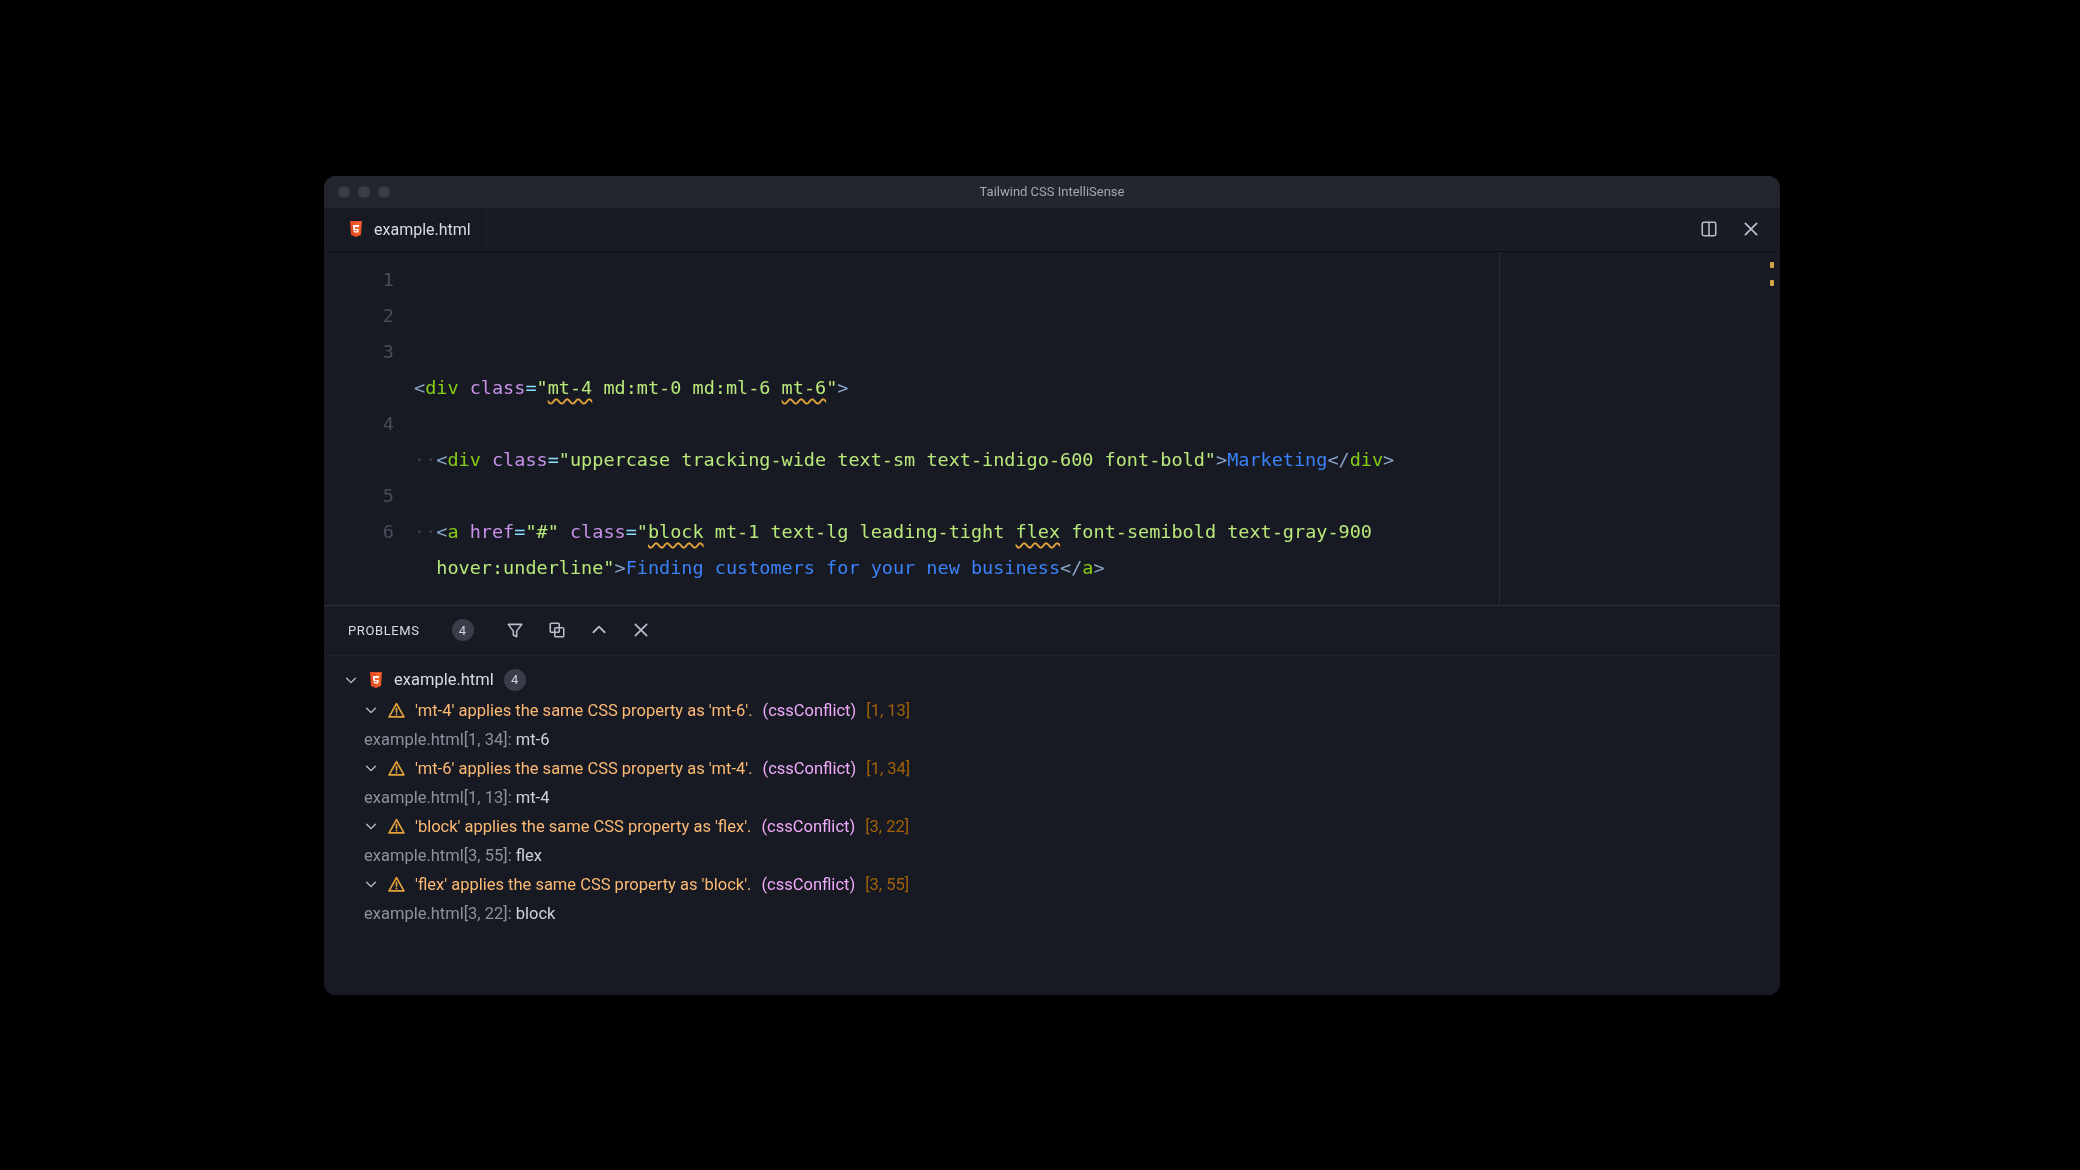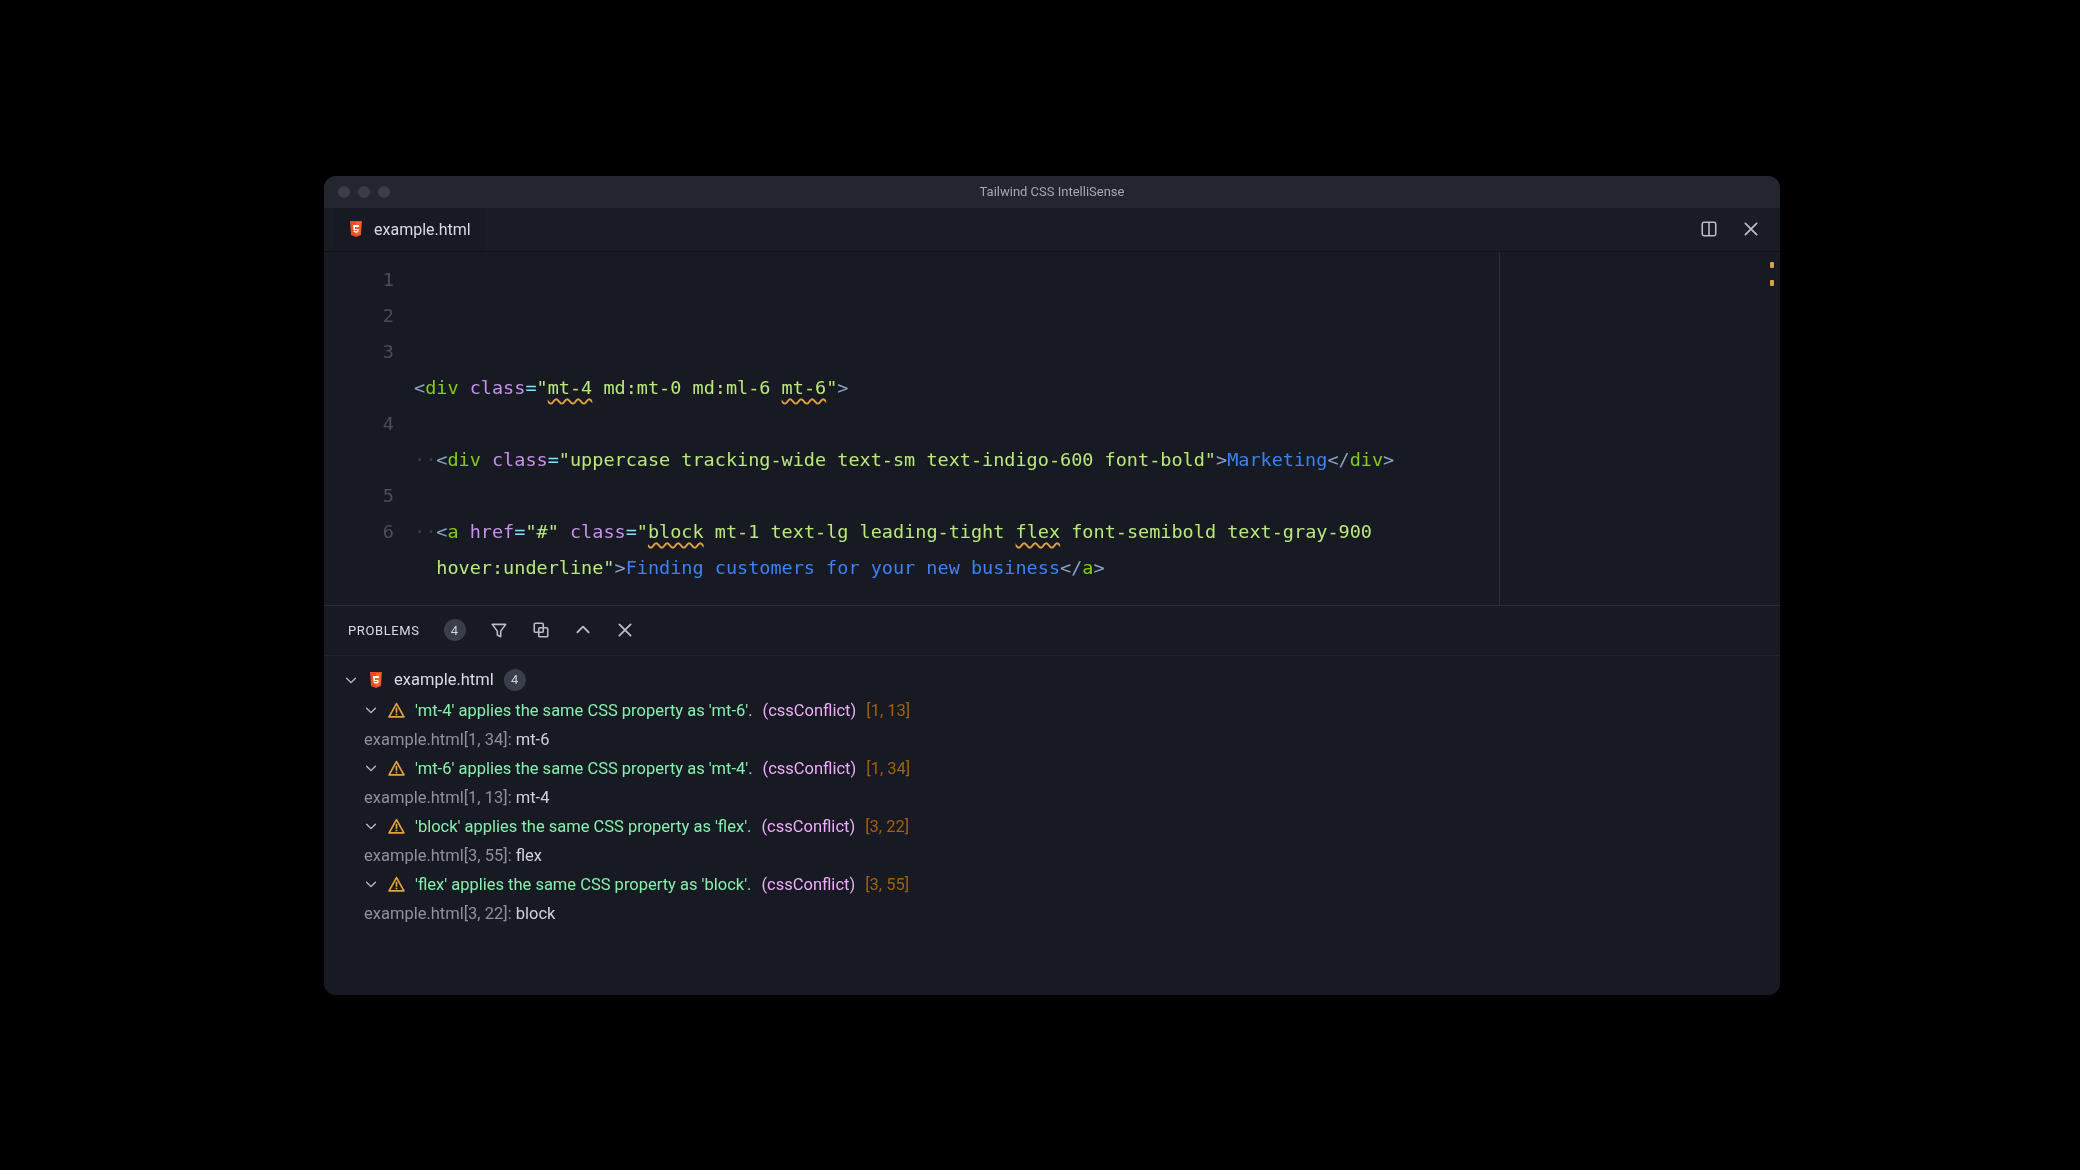--- a/index.html
+++ b/index.html
@@ -109,21 +109,21 @@
   }
   .panel{
     height:390px;flex:none;
     border-top:1px solid var(--border);
     background:var(--bg);
     display:flex;flex-direction:column;
   }
   .panel-header{
     height:50px;flex:none;
     display:flex;align-items:center;
-    padding:0 20px 0 24px;gap:24px;
+    padding:0 20px 0 24px;gap:32px;
     border-bottom:1px solid #20222c;
   }
   .panel-title{color:#d9dbe3;font-size:13px;letter-spacing:.6px;}
   .badge{
     background:var(--badge);color:#cfd2dc;
     min-width:22px;height:22px;border-radius:11px;
     display:inline-flex;align-items:center;justify-content:center;
     font-size:13px;padding:0 7px;
   }
   .filter{
@@ -140,21 +140,21 @@
     font-size:16.5px;
   }
   .tree-row{
     display:flex;align-items:center;gap:10px;
     padding:5px 0 5px 0;
     color:#cfd2dc;
     cursor:pointer;
   }
   .chev{width:14px;height:14px;color:#b8bbca;flex:none;display:inline-flex;}
   .warn-ico{width:17px;height:17px;flex:none;display:inline-flex;}
-  .prob-msg{color:#86efac;}
+  .prob-msg{color:#fdba74;}
   .prob-src{color:#f0abfc;}
   .prob-loc{color:#a16207;}
   .prob-ref{color:#8d909d;padding:5px 7px 5px 52px;}
   .prob-ref .hl{color:#d0d2db;}
   .file-row{display:flex;align-items:center;gap:10px;padding:5px 0 5px 6px;}
   .file-name{color:#d9dbe3;}
   .indent1{padding-left:26px;}
   .gutter div,.codeline{min-height:1.95em;}
 </style>
 </head>

